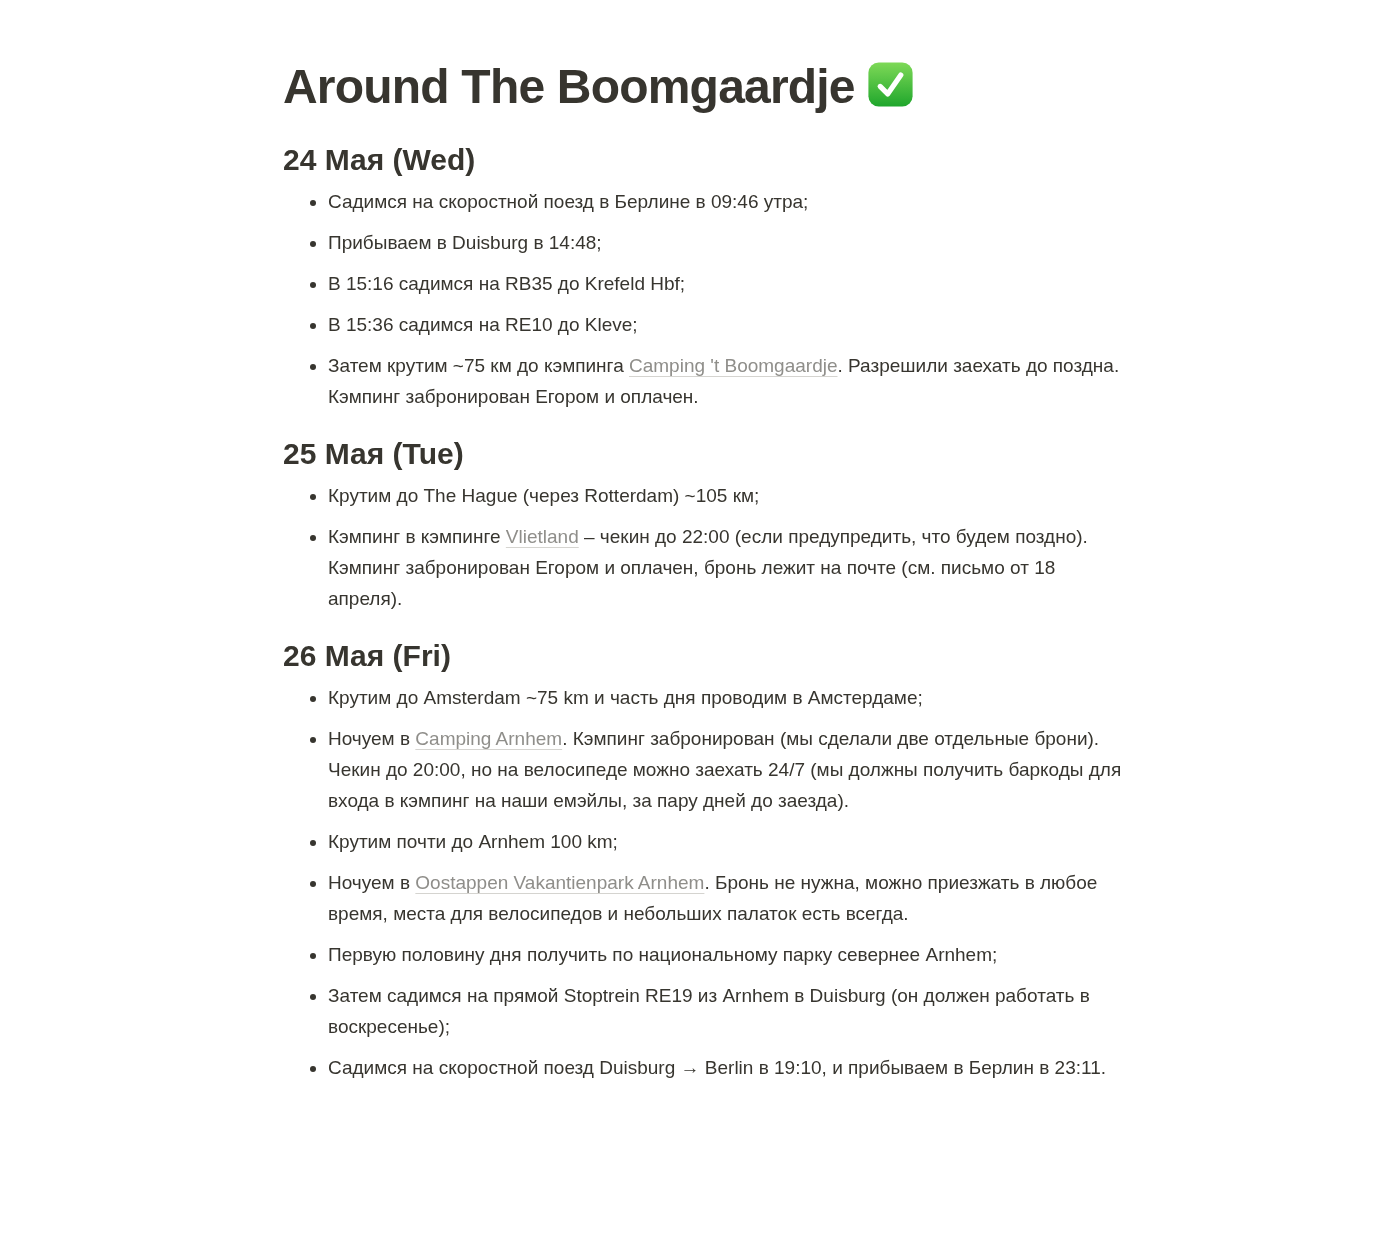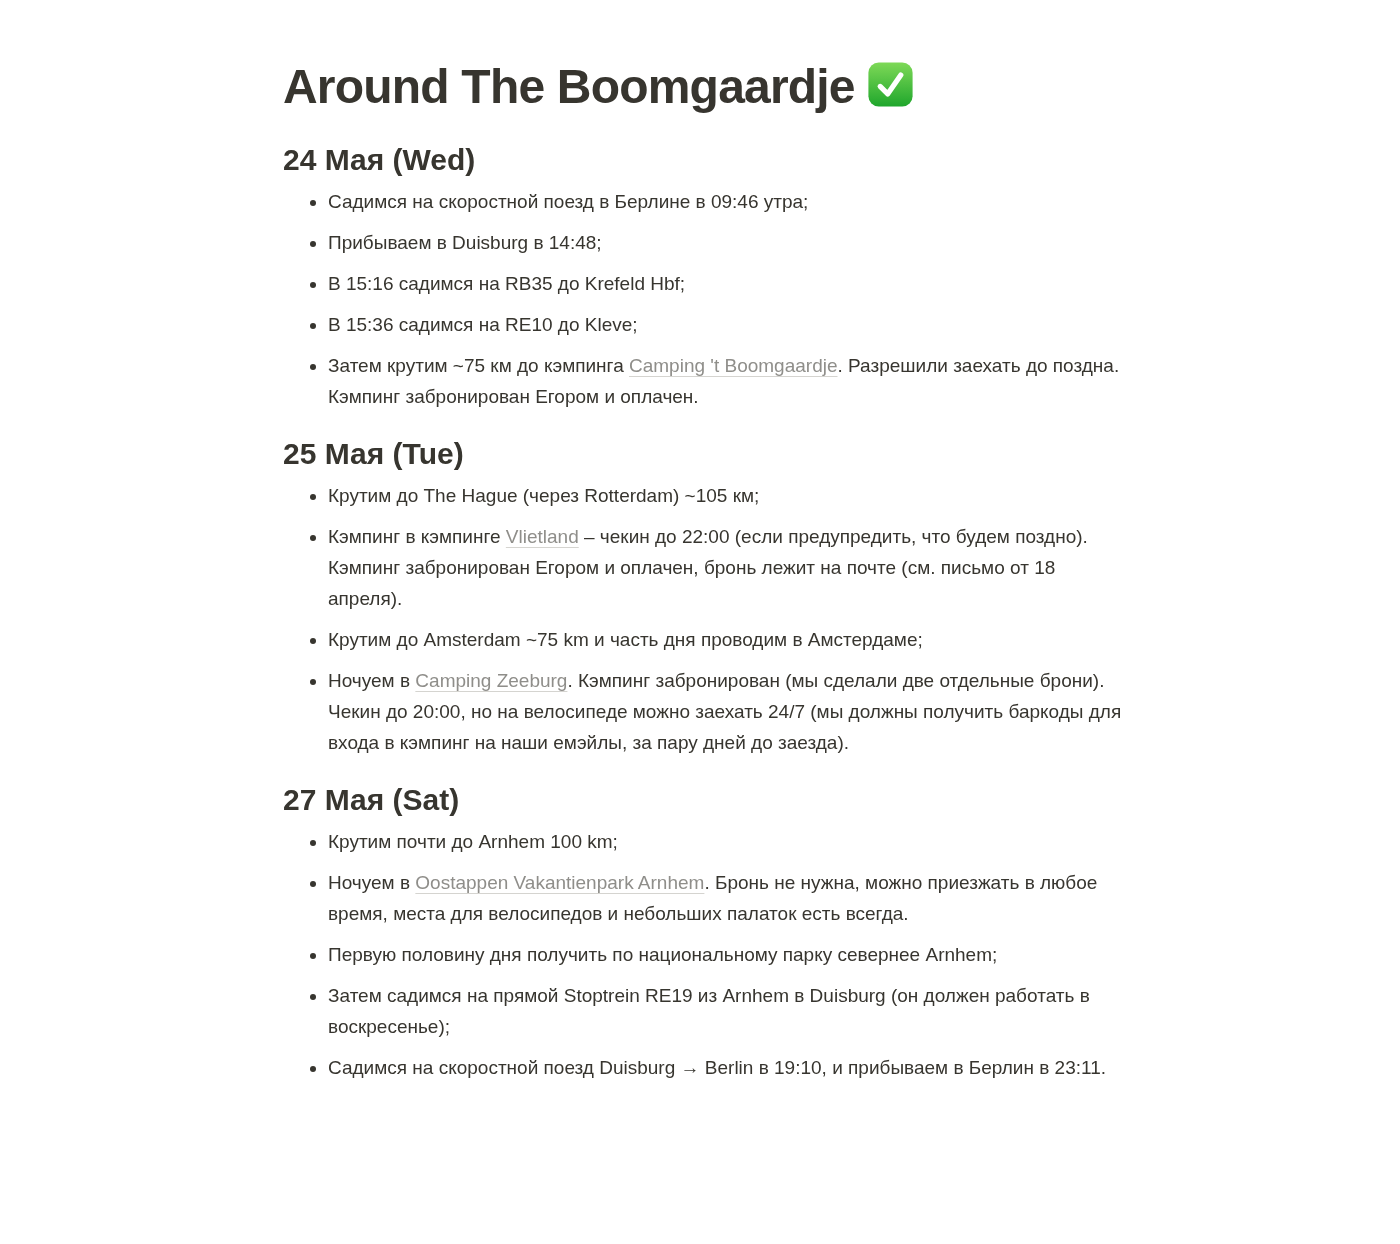--- a/index.html
+++ b/index.html
@@ -92,27 +92,27 @@
         </ul>
       </section>
       <section class="day">
         <h3 class="day-heading">25 Мая (Tue)</h3>
         <ul class="day-items">
           <li><span>Крутим до The Hague (через Rotterdam) ~105 км;</span></li>
           <li><span>Кэмпинг в кэмпинге </span><a class="link" href="#">Vlietland</a><span> – чекин до 22:00 (если предупредить, что будем поздно). Кэмпинг забронирован Егором и оплачен, бронь лежит на почте (см. письмо от 18 апреля).</span></li>
         </ul>
       </section>
       <section class="day">
+        <h3 class="day-heading">26 Мая (Fri)</h3>
         <ul class="day-items">
           <li><span>Крутим до Amsterdam ~75 km и часть дня проводим в Амстердаме;</span></li>
-          <li><span>Ночуем в </span><a class="link" href="#">Camping Zeeburg</a><span>. Кэмпинг забронирован (мы сделали две отдельные брони). Чекин до 20:00, но на велосипеде можно заехать 24/7 (мы должны получить баркоды для входа в кэмпинг на наши емэйлы, за пару дней до заезда).</span></li>
+          <li><span>Ночуем в </span><a class="link" href="#">Camping Arnhem</a><span>. Кэмпинг забронирован (мы сделали две отдельные брони). Чекин до 20:00, но на велосипеде можно заехать 24/7 (мы должны получить баркоды для входа в кэмпинг на наши емэйлы, за пару дней до заезда).</span></li>
         </ul>
       </section>
       <section class="day">
-        <h3 class="day-heading">27 Мая (Sat)</h3>
         <ul class="day-items">
           <li><span>Крутим почти до Arnhem 100 km;</span></li>
           <li><span>Ночуем в </span><a class="link" href="#">Oostappen Vakantienpark Arnhem</a><span>. Бронь не нужна, можно приезжать в любое время, места для велосипедов и небольших палаток есть всегда.</span></li>
         </ul>
       </section>
       <section class="day">
         <ul class="day-items">
           <li><span>Первую половину дня получить по национальному парку севернее Arnhem;</span></li>
           <li><span>Затем садимся на прямой Stoptrein RE19 из Arnhem в Duisburg (он должен работать в воскресенье);</span></li>
           <li><span>Садимся на скоростной поезд Duisburg → Berlin в 19:10, и прибываем в Берлин в 23:11.</span></li>

